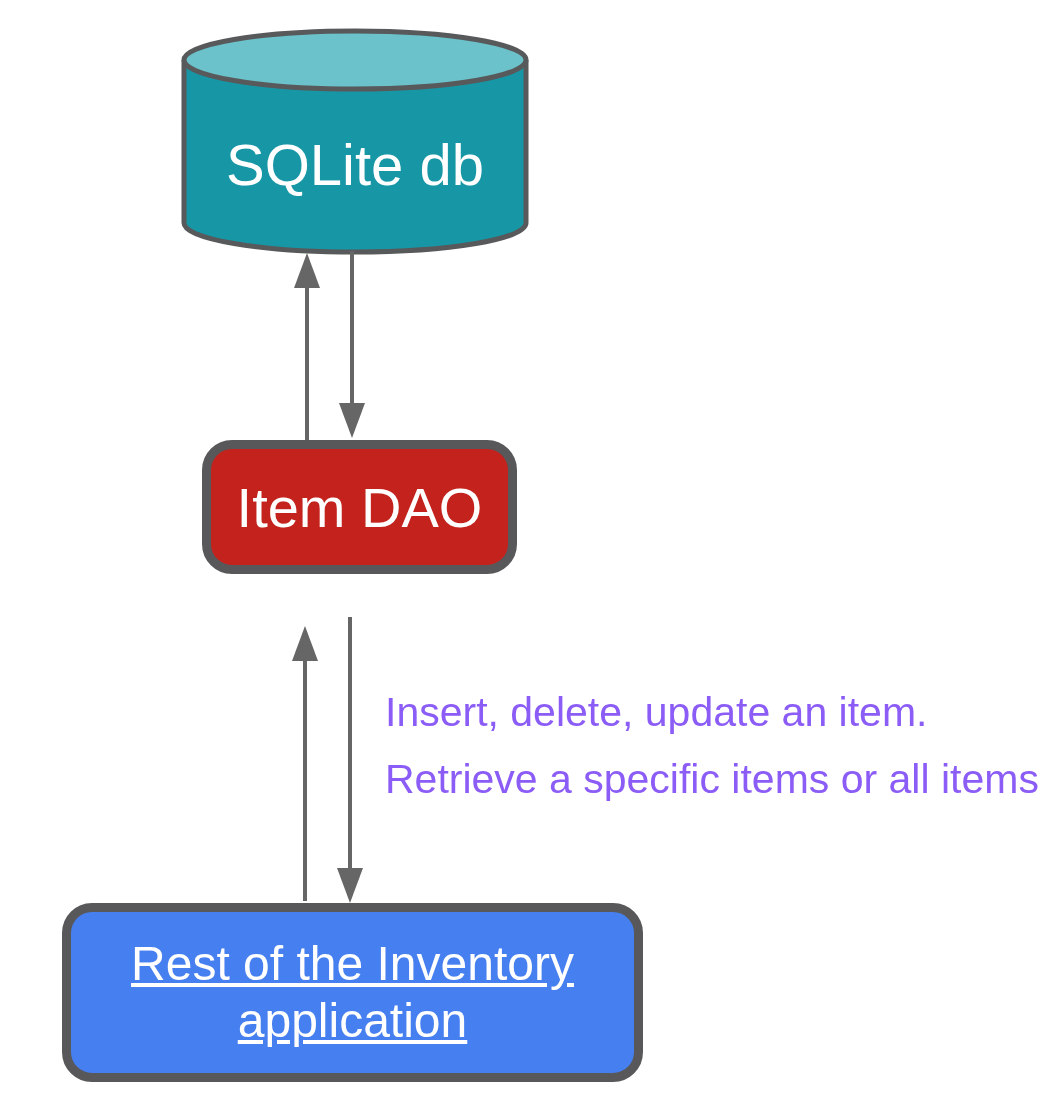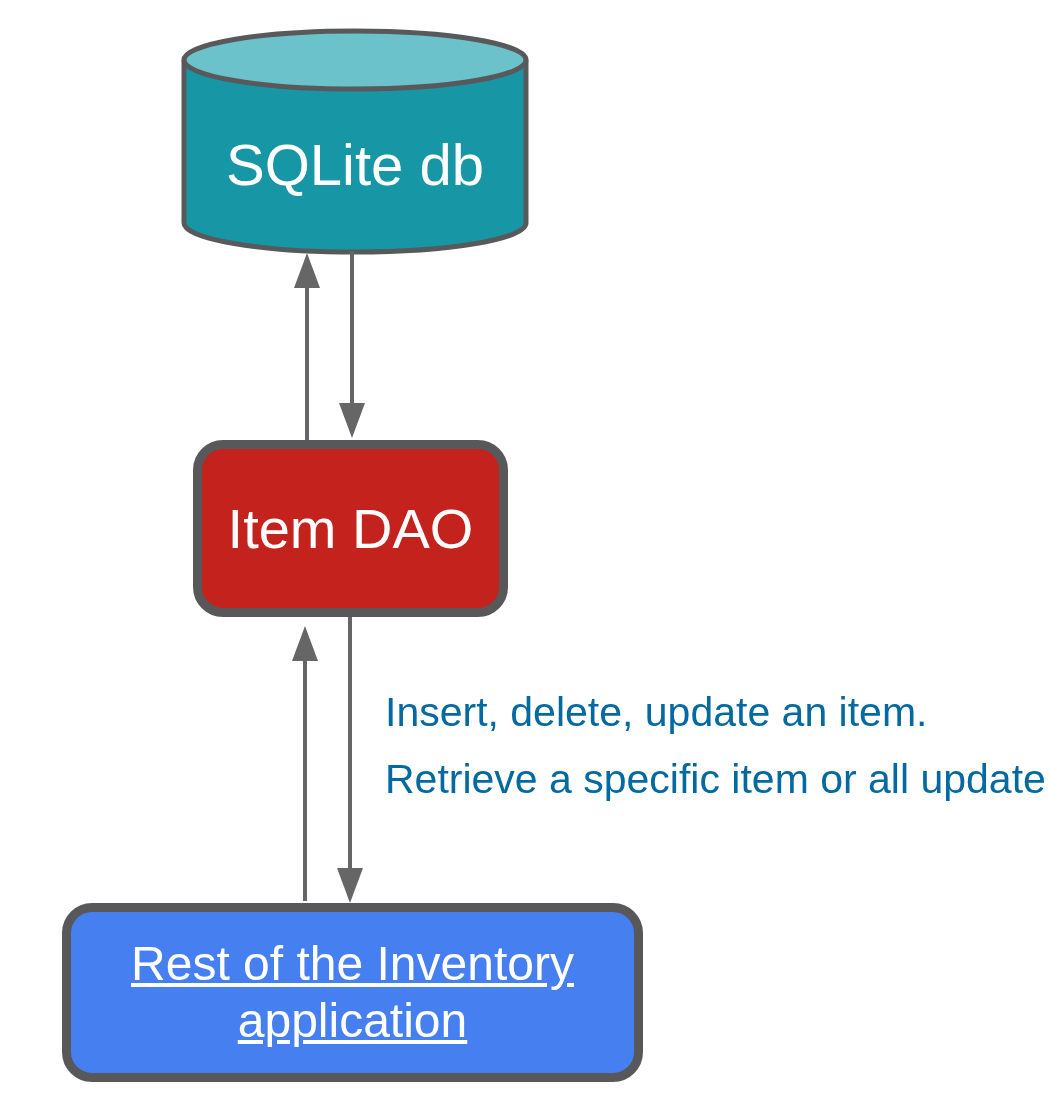--- a/index.html
+++ b/index.html
@@ -43,24 +43,24 @@
     position: absolute;
     box-sizing: border-box;
     border: 9px solid #58585B;
     display: flex;
     align-items: center;
     justify-content: center;
     text-align: center;
     color: #ffffff;
   }
   #item-dao-box {
-    left: 193px;
+    left: 202px;
     top: 440px;
     width: 315px;
-    height: 177px;
+    height: 134px;
     background: #C3221D;
     border-radius: 30px;
     font-size: 56px;
   }
   #inventory-box {
     left: 62px;
     top: 903px;
     width: 581px;
     height: 179px;
     background: #467FEF;
@@ -68,21 +68,21 @@
     font-size: 48px;
     line-height: 1.18;
     padding: 0 28px;
     text-decoration: underline;
   }
   #annotation {
     position: absolute;
     left: 385px;
     top: 688px;
     width: 660px;
-    color: #0369a1;
+    color: #8b5cf6;
     font-size: 41px;
     line-height: 1.2;
   }
   #annotation .annotation-line {
     margin: 0 0 18px 0;
     white-space: nowrap;
   }
 </style>
 </head>
 <body>
@@ -122,16 +122,16 @@
   <div id="item-dao-box" class="box">
     <span>Item DAO</span>
   </div>
 
   <div id="inventory-box" class="box">
     <span>Rest of the Inventory application</span>
   </div>
 
   <div id="annotation">
     <p class="annotation-line">Insert, delete, update an item.</p>
-    <p class="annotation-line">Retrieve a specific item or all update</p>
+    <p class="annotation-line">Retrieve a specific items or all items</p>
   </div>
 
 </div>
 
 </body></html>

